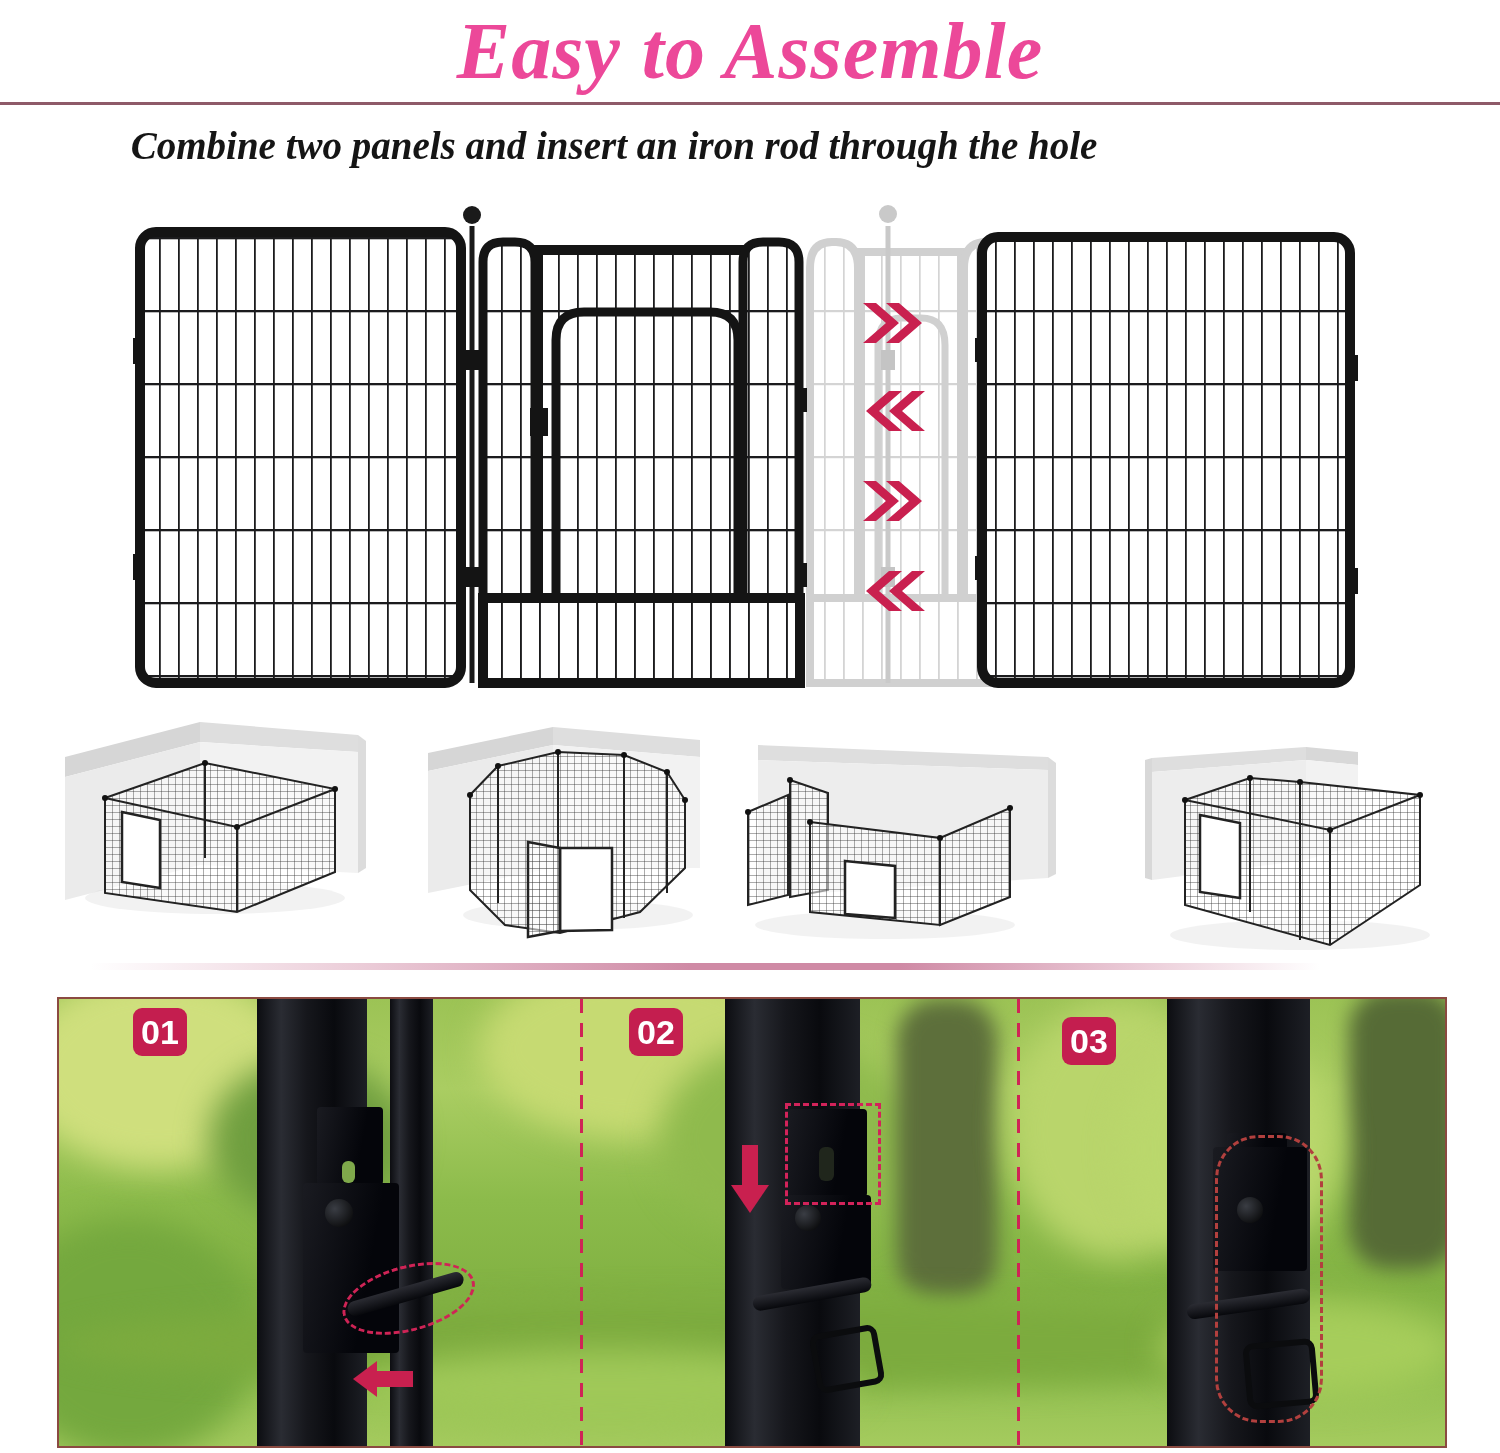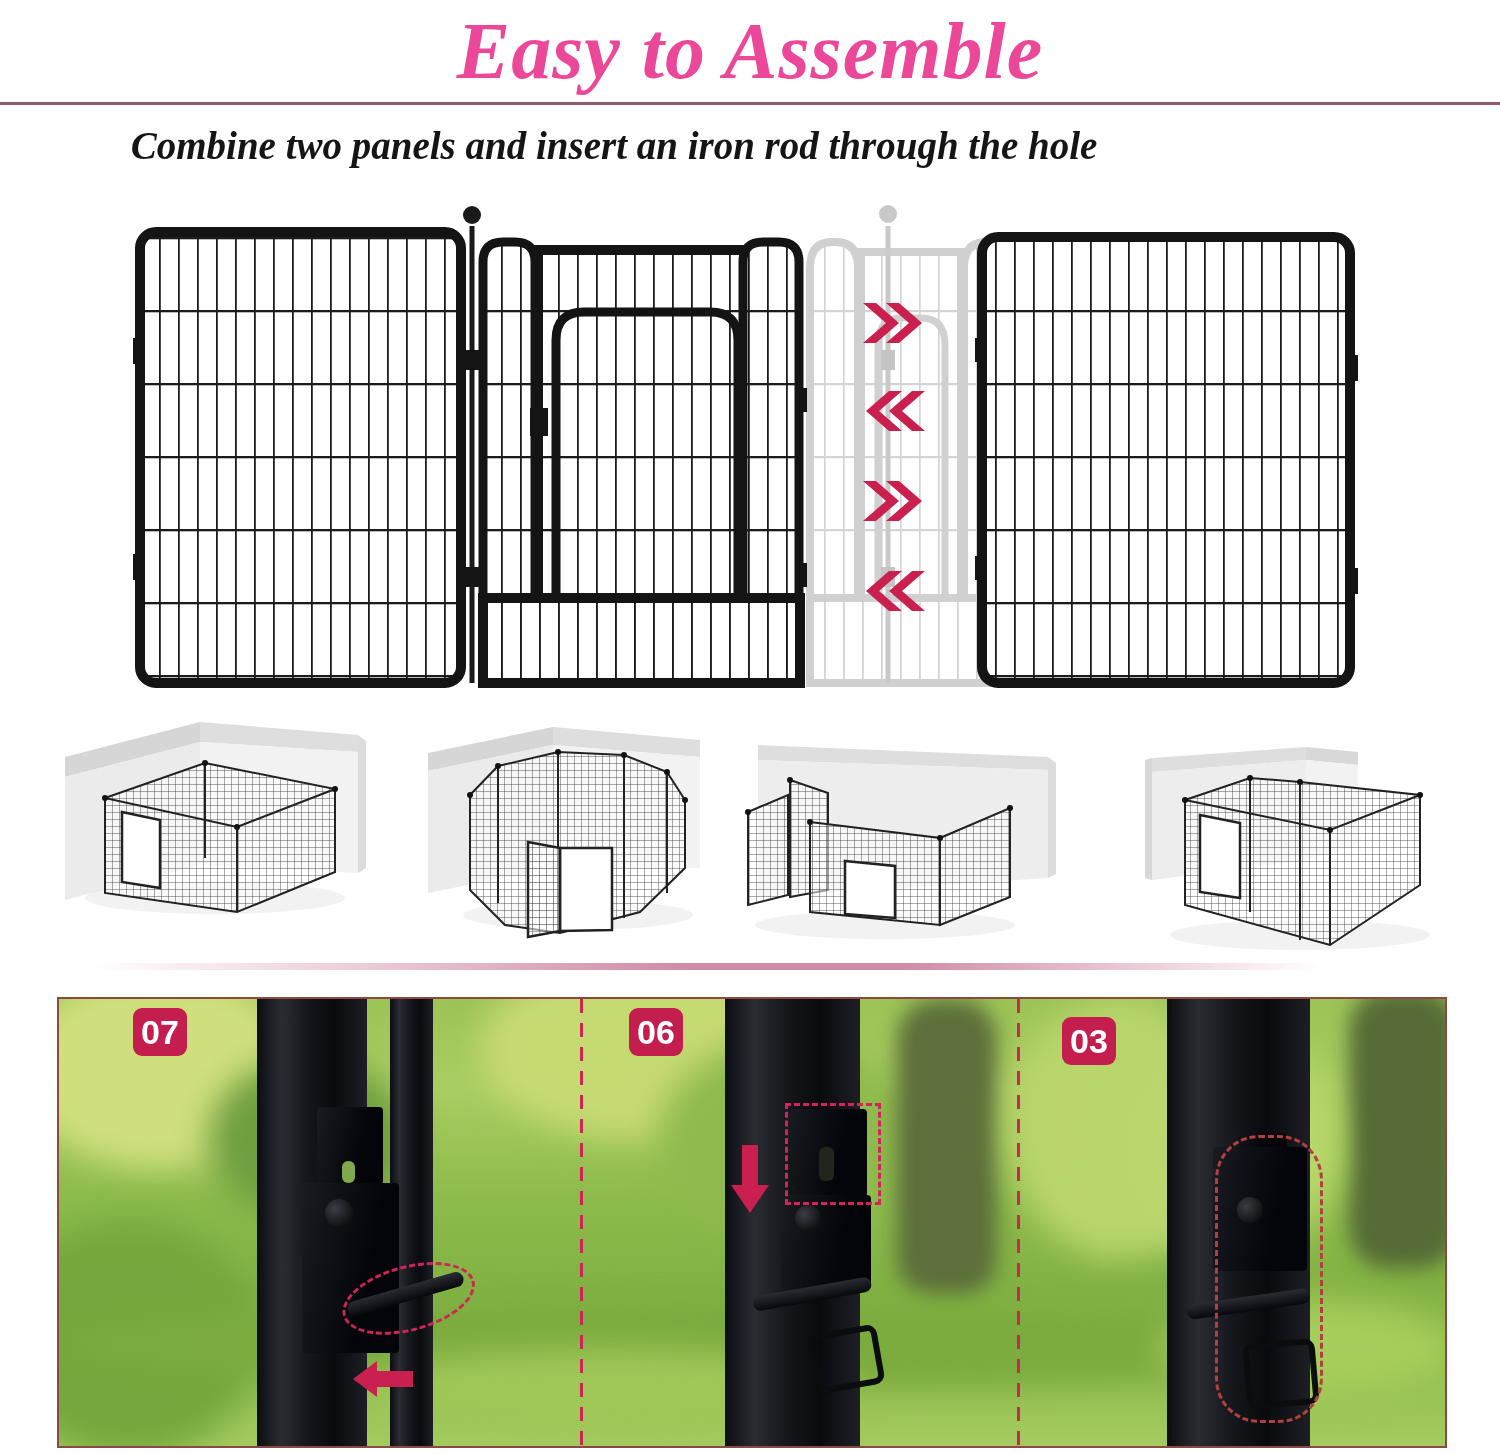--- a/index.html
+++ b/index.html
@@ -247,41 +247,41 @@
       <div class="plate" style="left:244px;top:184px;width:96px;height:170px;"></div>
       <div class="slot" style="left:283px;top:162px;width:13px;height:22px;background:#7fa94b;"></div>
       <div class="bolt" style="left:266px;top:200px;width:28px;height:28px;"></div>
       <div class="lever" style="left:289px;top:304px;width:120px;transform:rotate(-16deg);"></div>
       <div class="dash-ellipse" style="left:284px;top:284px;width:130px;height:60px;transform:rotate(-15deg);"></div>
       <div class="arrow-left" style="left:294px;top:362px;">
         <div class="head"></div>
           <div class="tail"></div>
       </div>
       <div class="badge" style="left:74px;top:9px;">
-        <span>07</span>
+        <span>01</span>
       </div>
     </div>
 
     <div class="sep" style="left:521px;"></div>
 
     <div>
       <div class="post" style="left:666px;width:135px;"></div>
       <div class="plate" style="left:728px;top:110px;width:80px;height:88px;"></div>
       <div class="slot" style="left:760px;top:148px;width:15px;height:34px;background:#20261c;"></div>
       <div class="plate" style="left:722px;top:196px;width:90px;height:94px;"></div>
       <div class="bolt" style="left:736px;top:206px;width:26px;height:26px;"></div>
       <div class="dash-rect" style="left:726px;top:104px;width:90px;height:96px;"></div>
       <div class="arrow-down" style="left:672px;top:146px;">
         <div class="tail"></div>
           <div class="head"></div>
       </div>
       <div class="lever" style="left:694px;top:298px;width:120px;transform:rotate(-10deg);"></div>
       <div class="loop" style="left:754px;top:330px;width:56px;height:48px;transform:rotate(-10deg);"></div>
       <div class="badge" style="left:570px;top:9px;">
-        <span>06</span>
+        <span>02</span>
       </div>
     </div>
 
     <div class="sep" style="left:958px;"></div>
 
     <div>
       <div class="post" style="left:1108px;width:143px;"></div>
       <div class="plate" style="left:1168px;top:134px;width:60px;height:18px;"></div>
       <div class="plate" style="left:1154px;top:148px;width:94px;height:124px;"></div>
       <div class="bolt" style="left:1178px;top:198px;width:26px;height:26px;"></div>

